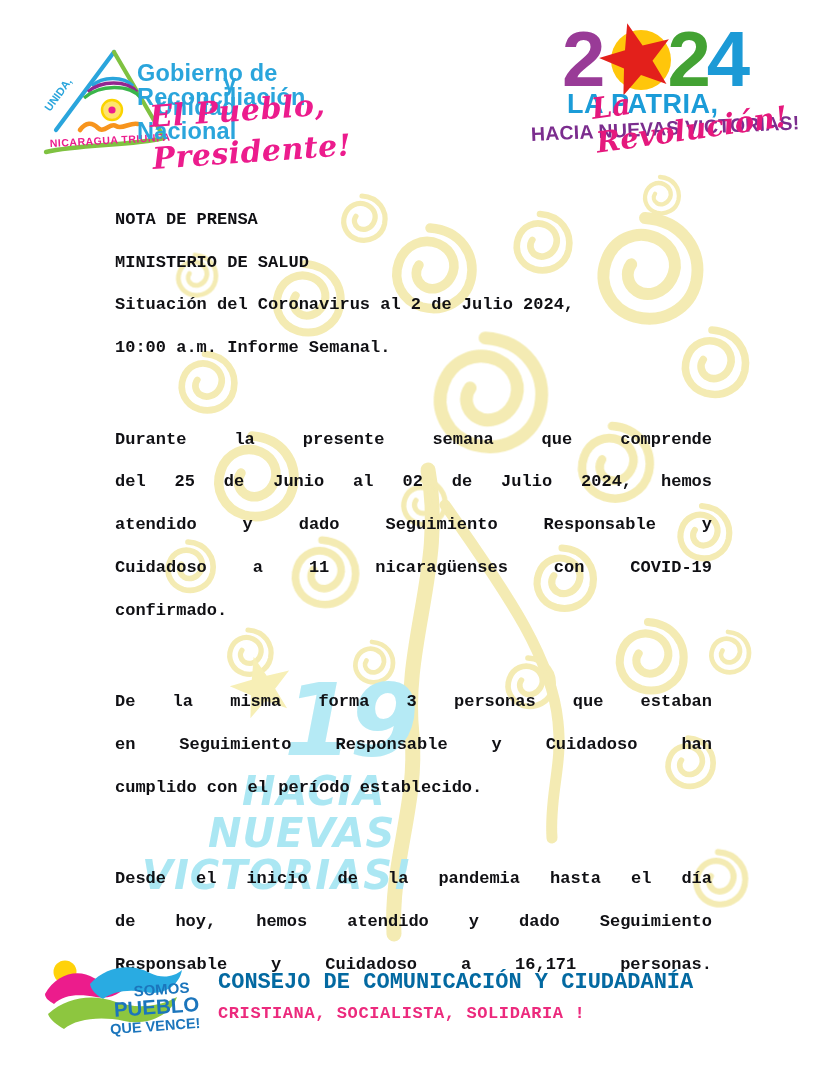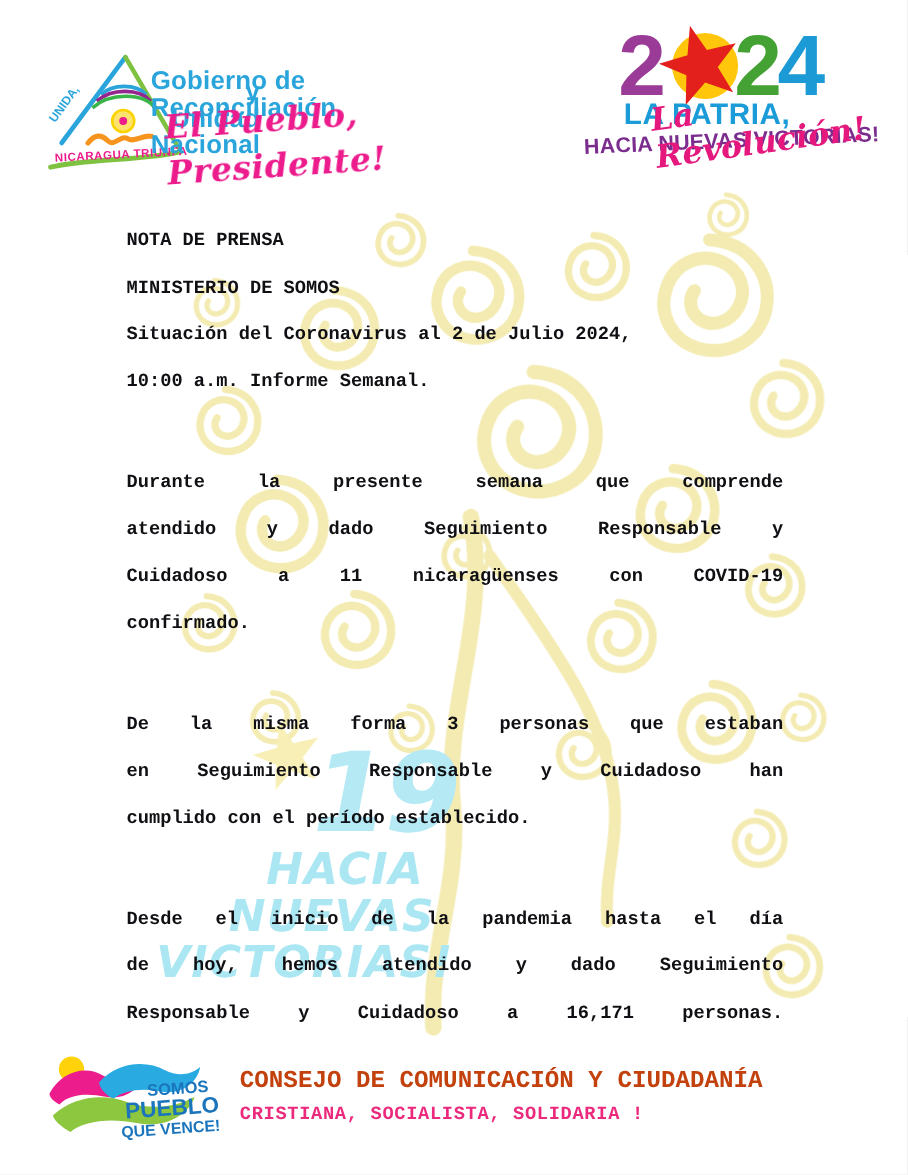--- a/index.html
+++ b/index.html
@@ -71,21 +71,21 @@
   }
   .dline { line-height:42.7px; height:42.7px; }
   .j { text-align:justify; text-align-last:justify; }
   .para { margin-top:49px; }
   
   .somos-logo { position:absolute; left:40px; top:950px; z-index:3; }
   .foot-line {
     position:absolute; z-index:3;
     font-family:"Liberation Mono", monospace; font-weight:bold;
   }
-  .f1 { left:218px; top:969px; color:#c2410c; font-size:22px; line-height:28px; }
+  .f1 { left:218px; top:969px; color:#0369a1; font-size:22px; line-height:28px; }
   .f2 { left:218px; top:999px; color:#EC2A7D; font-size:17px; line-height:30px; letter-spacing:0.6px; }
   svg text { font-family:"Liberation Sans", sans-serif; }
 </style>
 </head>
 <body>
 
 <div class="page">
 
   <svg class="wm-tree" width="825" height="1068" viewBox="0 0 825 1068" aria-hidden="true">
     <defs>
@@ -154,26 +154,27 @@
     </svg>
     <span class="y-digit d3">2</span>
     <span class="y-digit d4">4</span>
   </div>
   <div class="la-patria">LA PATRIA,</div>
   <div class="revolucion">La Revolución!</div>
   <div class="hacia-victorias">HACIA NUEVAS VICTORIAS!</div>
 
   <div class="doc">
     <div class="dline">NOTA DE PRENSA</div>
-    <div class="dline">MINISTERIO DE SOMOS</div>
+    <div class="dline">MINISTERIO DE SALUD</div>
     <div class="dline">Situación del Coronavirus al 2 de Julio 2024,</div>
     <div class="dline">10:00 a.m. Informe Semanal.</div>
 
     <div class="para">
       <div class="dline j">Durante la presente semana que comprende</div>
+      <div class="dline j">del 25 de Junio al 02 de Julio 2024, hemos</div>
       <div class="dline j">atendido y dado Seguimiento Responsable y</div>
       <div class="dline j">Cuidadoso a 11 nicaragüenses con COVID-19</div>
       <div class="dline">confirmado.</div>
     </div>
 
     <div class="para">
       <div class="dline j">De la misma forma 3 personas que estaban</div>
       <div class="dline j">en Seguimiento Responsable y Cuidadoso han</div>
       <div class="dline">cumplido con el período establecido.</div>
     </div>

